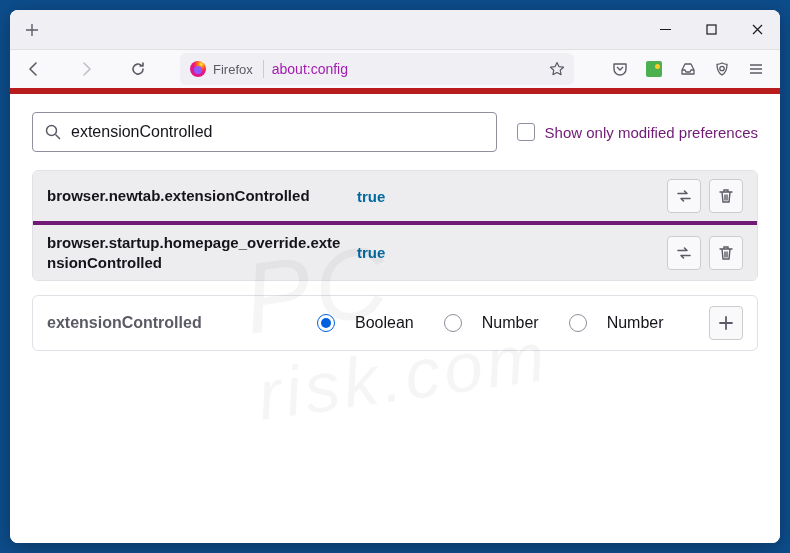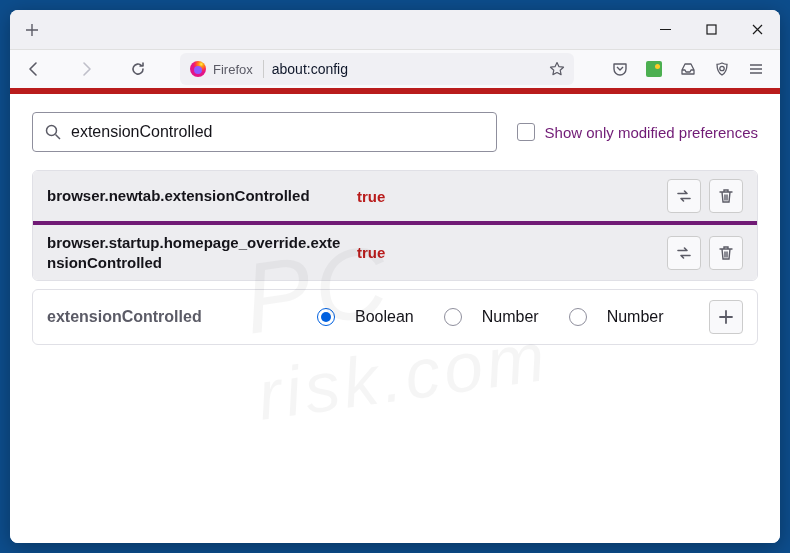--- a/index.html
+++ b/index.html
@@ -21,43 +21,43 @@
   
   
   .toolbar { display: flex; align-items: center; height: 44px; padding: 0 8px; gap: 20px; background: #f9f9fb; border-bottom: 6px solid #b91c1c; }
   .nav-btn { width: 32px; height: 32px; display: flex; align-items: center; justify-content: center; border-radius: 4px; cursor: pointer; color: #5b5b66; }
   .nav-btn.disabled { color: #bfbfc9; }
   .nav-btn svg { width: 16px; height: 16px; }
   .urlbar { flex: 1; display: flex; align-items: center; height: 32px; background: #f0f0f4; border: 1px solid transparent; border-radius: 6px; padding: 0 8px; margin: 0 6px; gap: 8px; }
   .urlbar-logo { display: flex; align-items: center; gap: 6px; padding-right: 10px; border-right: 1px solid #ccc; }
   .ff-icon { width: 18px; height: 18px; }
   .urlbar-brand { font-size: 13px; color: #5b5b66; }
-  .urlbar-text { font-size: 14px; color: #0f172a; flex: 1; }
+  .urlbar-text { font-size: 14px; color: #a21caf; flex: 1; }
   .urlbar-star { width: 16px; height: 16px; color: #5b5b66; }
   .toolbar-icons { display: flex; gap: 2px; align-items: center; margin-left: 4px; }
   .tb-icon { width: 32px; height: 32px; display: flex; align-items: center; justify-content: center; cursor: pointer; border-radius: 4px; color: #5b5b66; }
   .tb-icon svg { width: 16px; height: 16px; }
   .green-box { width: 16px; height: 16px; background: #4caf50; border-radius: 2px; position: relative; }
   .green-box::after { content: ""; position: absolute; top: 3px; right: 2px; width: 5px; height: 5px; background: #ffca28; border-radius: 50%; }
   
   
   .content { flex: 1; background: #fff; padding: 18px 22px; overflow: auto; }
   .search-row { display: flex; align-items: center; gap: 20px; margin-bottom: 18px; }
   .search-box { flex: 1; display: flex; align-items: center; height: 40px; border: 1px solid #8f8f9d; border-radius: 4px; padding: 0 12px; gap: 10px; }
   .search-box svg { width: 16px; height: 16px; color: #5b5b66; flex-shrink: 0; }
   .search-input { border: none; outline: none; font-size: 16px; flex: 1; color: #15141a; background: transparent; }
   .checkbox-row { display: flex; align-items: center; gap: 10px; font-size: 15px; color: #701a75; cursor: pointer; }
   .checkbox { width: 18px; height: 18px; border: 1.5px solid #8f8f9d; border-radius: 3px; }
   
-  .prefs-table { border: 1px solid #e0e0e6; border-radius: 6px; overflow: hidden; margin-bottom: 8px; }
+  .prefs-table { border: 1px solid #e0e0e6; border-radius: 6px; overflow: hidden; margin-bottom: 14px; }
   .pref-row { display: flex; align-items: center; min-height: 44px; padding: 8px 14px; gap: 10px; }
   .pref-row.modified { background: #ededf0; font-weight: 700; }
   .pref-row + .pref-row { border-top: 4px solid #701a75; }
   .pref-name { width: 300px; font-size: 15px; color: #15141a; word-break: break-word; line-height: 1.3; }
-  .pref-value { flex: 1; font-size: 15px; color: #b91c1c; }
+  .pref-value { flex: 1; font-size: 15px; color: #0369a1; }
   .pref-actions { display: flex; gap: 8px; }
   .action-btn { width: 34px; height: 34px; display: flex; align-items: center; justify-content: center; border: 1px solid #ccc; background: #f9f9fb; border-radius: 4px; cursor: pointer; color: #5b5b66; }
   .action-btn svg { width: 18px; height: 18px; }
   
   .new-row-wrap { border: 1px solid #e0e0e6; border-radius: 6px; }
   .new-row { display: flex; align-items: center; padding: 10px 14px; gap: 10px; min-height: 52px; }
   .new-name { width: 260px; font-size: 16px; color: #5b5b66; font-weight: 600; }
   .type-group { flex: 1; display: flex; gap: 30px; align-items: center; }
   .radio-opt { display: flex; align-items: center; gap: 20px; font-size: 16px; color: #15141a; cursor: pointer; }
   .radio { width: 18px; height: 18px; border: 1.5px solid #8f8f9d; border-radius: 50%; display: flex; align-items: center; justify-content: center; }

